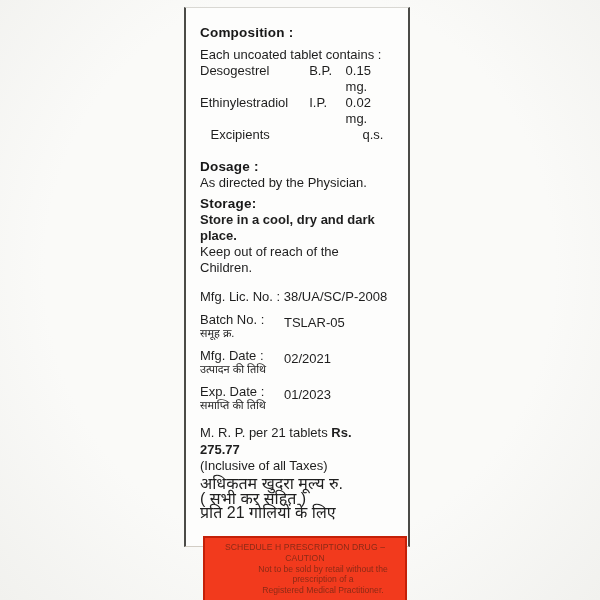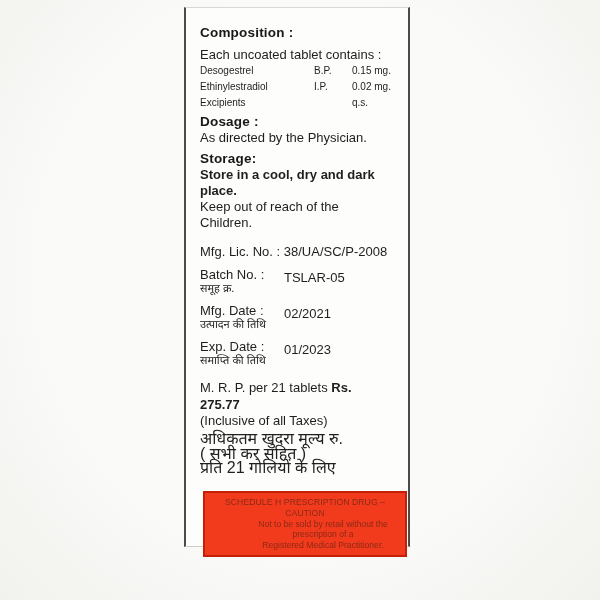--- a/index.html
+++ b/index.html
@@ -11,24 +11,24 @@
   }
   .carton {
     position:absolute; left:184px; top:7px; width:226px; height:540px;
     background:#fdfdfc; box-sizing:border-box;
     border-left:2px solid #4b4b47; border-right:2px solid #4b4b47;
     border-top:1px solid #d9d8d3; border-bottom:1px solid #d2cdc5;
   }
   .content { padding:16px 14px 0 14px; color:#1e1e1e; }
   .hb   { font-weight:bold; font-size:13.5px; line-height:17px; letter-spacing:.2px; color:#181818; }
   .body { font-size:13px; line-height:16px; }
-  .comp-row { display:flex; font-size:10px; line-height:16px; }
+  .comp-row { display:flex; font-size:13px; line-height:16px;justify-content:center; }
   .comp-row .c-name  { width:114px; }
   .comp-row .c-pharm { width:38px; }
-  .mt4 { margin-top:4px; } .mt6 { margin-top:6px; } .mt8 { margin-top:2px; }
+  .mt4 { margin-top:4px; } .mt6 { margin-top:6px; } .mt8 { margin-top:15px; }
   .lic { margin-top:13px; font-size:13px; }
   .lv { display:flex; margin-top:9px; align-items:flex-start; }
   .lv .lbl { width:84px; }
   .lv .lbl .en { font-size:13px; line-height:14px; }
   .lv .lbl .hi { font-size:11px; line-height:13px; color:#222; }
   .lv .val { font-size:13px; padding-top:2px; }
   .mrp { margin-top:12px; font-size:13px; line-height:17px; }
   .mrp b { font-weight:bold; }
   .hi-line { font-size:16px; line-height:14.5px; color:#1f1f1f; }
   .caution {

